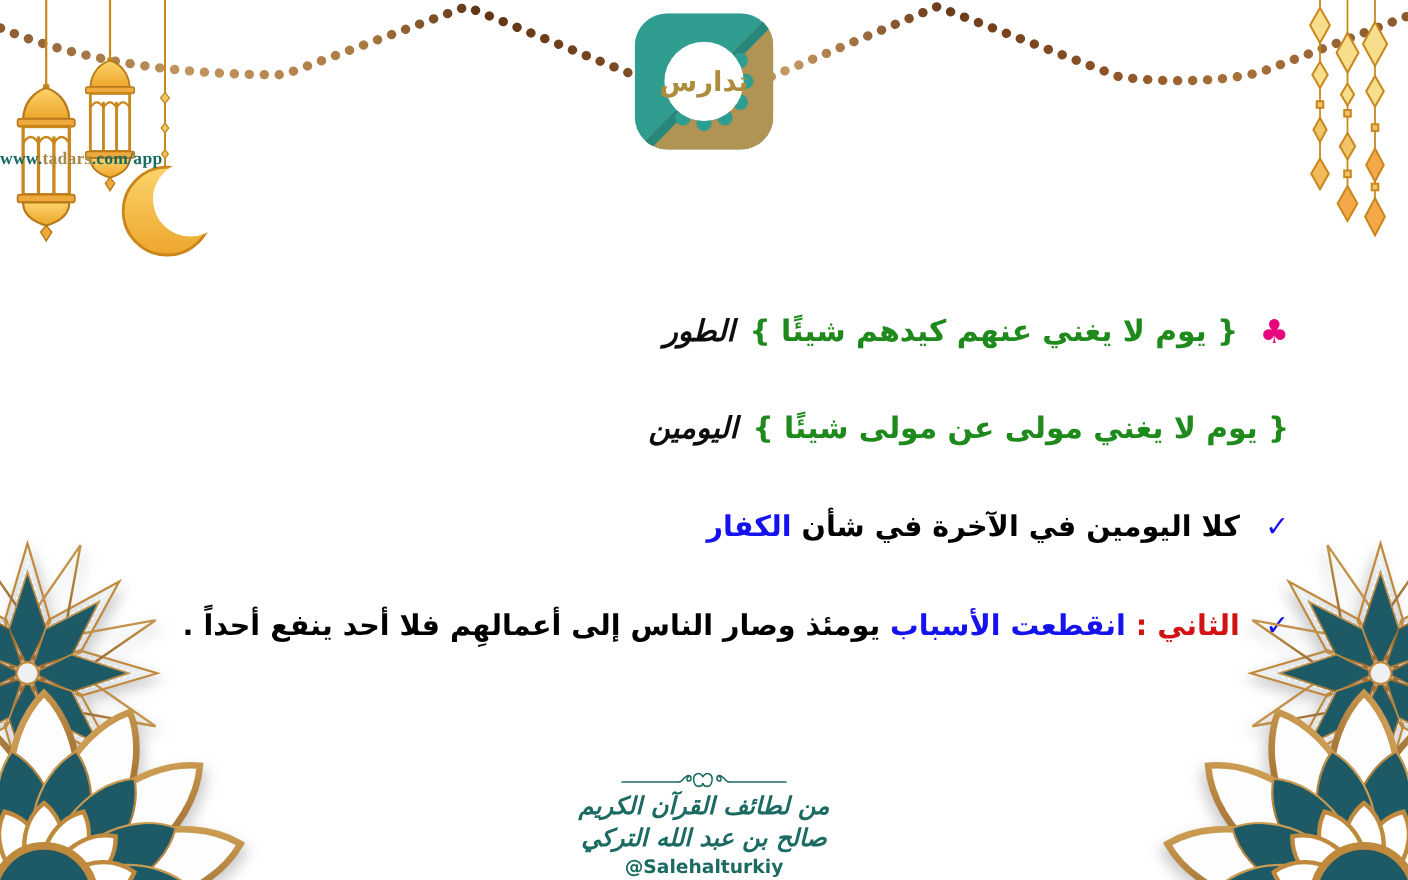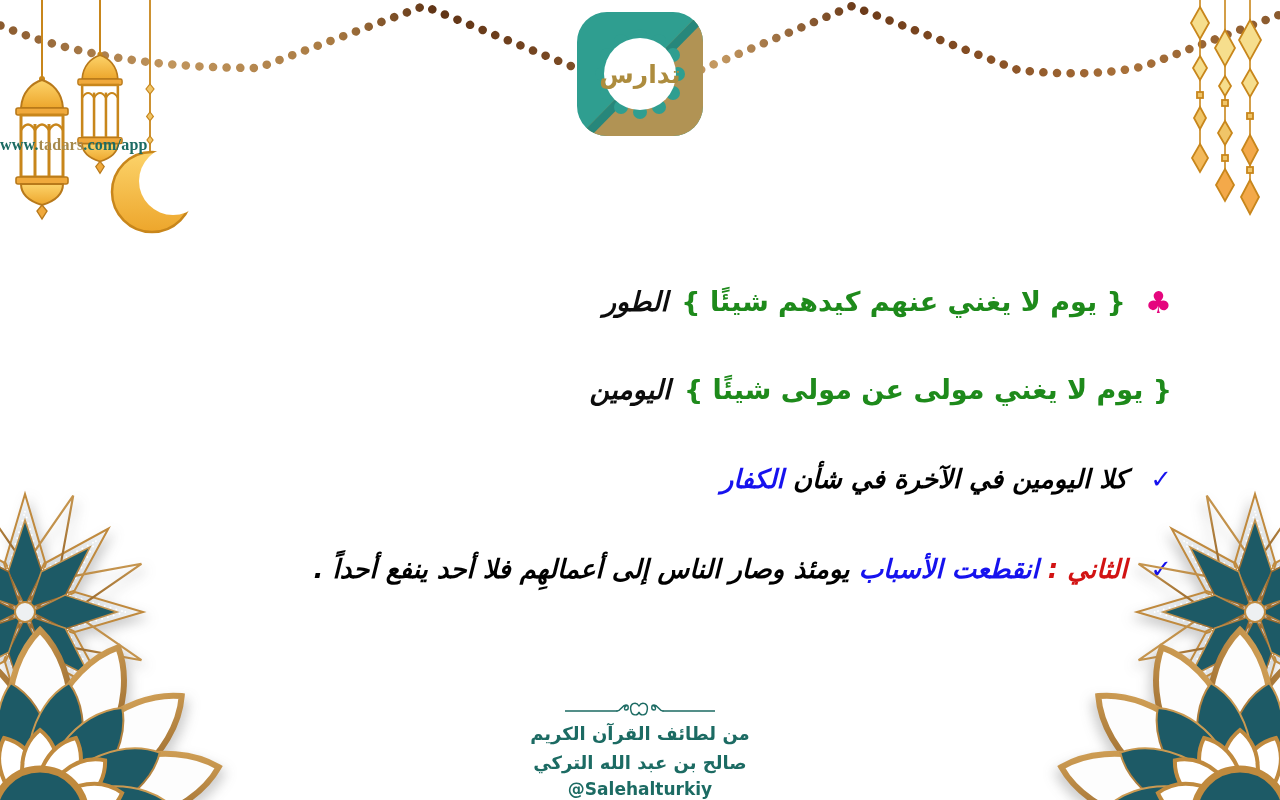--- a/index.html
+++ b/index.html
@@ -17,33 +17,33 @@
   .url{position:absolute;left:0;top:136px;width:100%;text-align:left;
        font-size:16px;font-weight:bold;letter-spacing:.2px;font-family:Liberation Serif, serif;}
   .url .teal{color:#1c6b63;} .url .gold{color:#a6894b;}
 
   
   .content{position:absolute;right:108px;left:40px;top:238px;direction:rtl;
            font-weight:bold;color:#000;}
   .line{white-space:nowrap;margin-top:40px;}
   .verse{height:48px;line-height:48px;font-size:27px;}
   .v1{margin-bottom:32px;} .v2{margin-bottom:26px;}
-  .point{height:50px;line-height:50px;font-size:26px;font-style:italic;}
+  .point{height:50px;line-height:50px;font-size:26px;}
   .club{color:#e5067e;font-size:30px;margin-inline-end:10px;vertical-align:-2px;}
   .check{color:#1612ee;font-size:26px;margin-inline-end:14px;}
   .green{color:#1e8a1b;}
   .surah{color:#0d0d0d;font-style:italic;margin-inline-start:4px;}
   .red{color:#d21313;}
   .blue{color:#1612ee;}
   .black{color:#000;}
 
   
   .footer{position:absolute;left:0;right:0;top:702px;display:flex;
           flex-direction:column;align-items:center;gap:3px;color:#1c6b63;}
-  .footer .f-line1,.footer .f-line2{font-size:18px;font-weight:bold;direction:rtl;line-height:26px;}
+  .footer .f-line1,.footer .f-line2{font-size:22px;font-weight:bold;direction:rtl;line-height:26px;font-style:italic;}
   .footer .f-handle{font-size:17px;font-weight:bold;line-height:20px;}
 
   
   .ornament{position:absolute;bottom:0;filter:drop-shadow(4px 6px 6px rgba(60,60,60,.25));}
   .ornament.left{left:0;}
   .ornament.right{right:0;transform:scaleX(-1);}
 </style>
 </head>
 <body>
 

